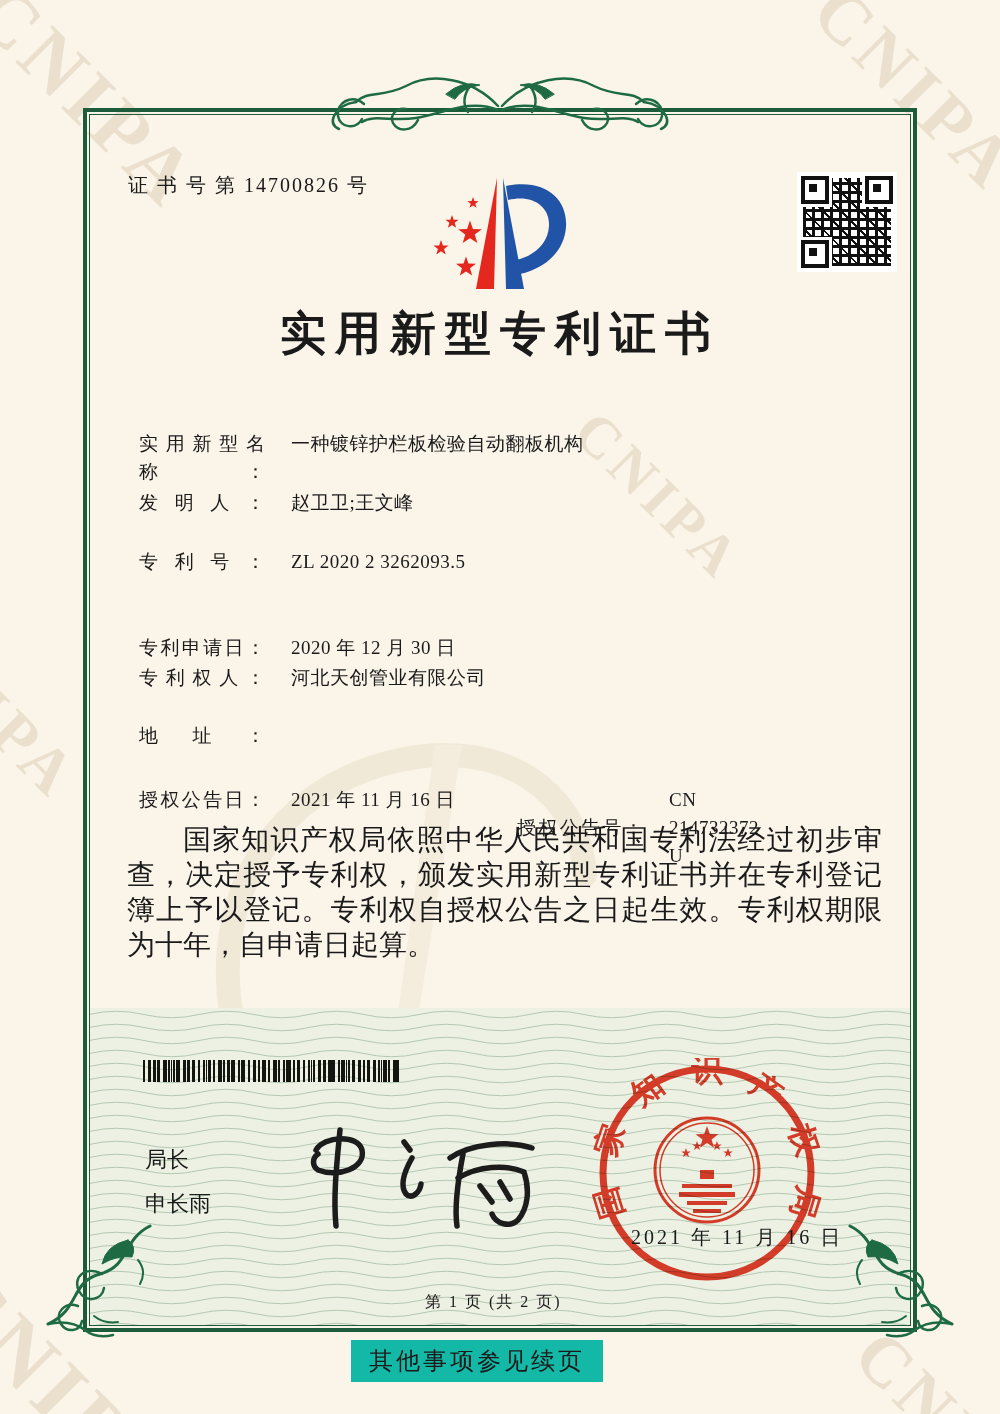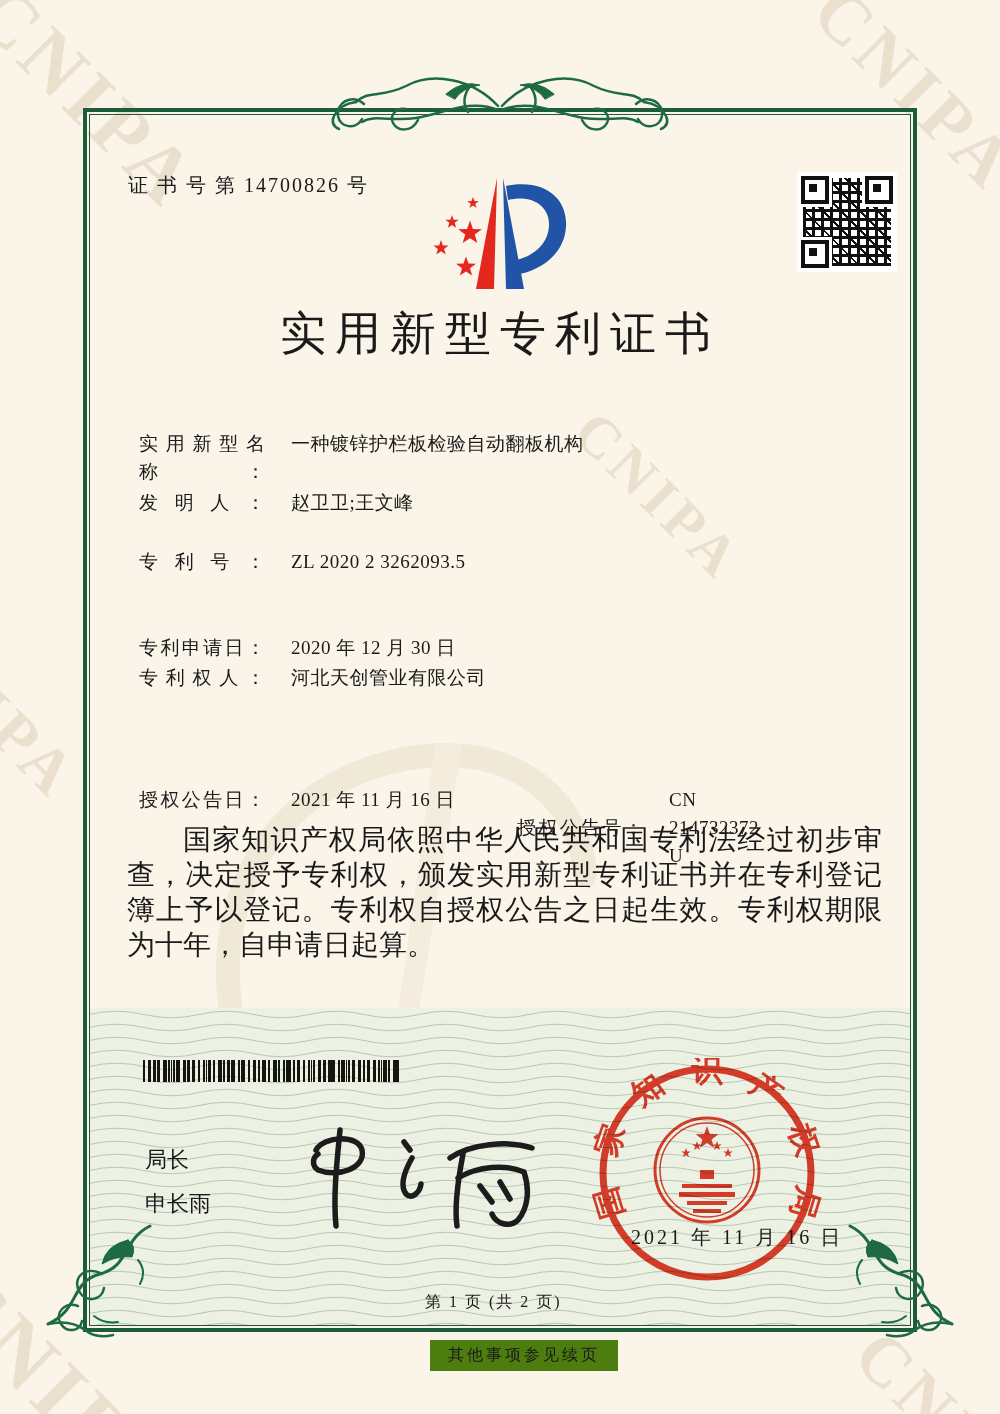--- a/index.html
+++ b/index.html
@@ -21,43 +21,43 @@
   .logo{position:absolute;left:420px;top:172px;z-index:6;}
   .qr{position:absolute;left:797px;top:172px;width:100px;height:100px;background:#fff;z-index:6;}
   .qr-body{position:absolute;inset:6px;
      background:repeating-linear-gradient(0deg,#111 0 3px,transparent 3px 9px),
                 repeating-linear-gradient(90deg,#111 0 3px,transparent 3px 9px),
                 repeating-linear-gradient(45deg,#111 0 2px,transparent 2px 13px);}
   .finder{position:absolute;width:20px;height:20px;border:4px solid #111;background:#fff;box-shadow:0 0 0 3px #fff;}
   .finder::after{content:"";position:absolute;left:4px;top:4px;width:8px;height:8px;background:#111;}
   .f-tl{left:4px;top:4px}.f-tr{right:4px;top:4px}.f-bl{left:4px;bottom:4px}
   .title{position:absolute;left:0;right:0;top:303px;text-align:center;font-size:46px;
-         font-weight:normal;letter-spacing:9px;z-index:6;}
+         font-weight:bold;letter-spacing:9px;z-index:6;}
   
   .field{position:absolute;left:139px;display:flex;font-size:19px;line-height:28px;z-index:6;}
   .flabel{display:inline-block;width:126px;flex:none;text-align:justify;text-align-last:justify;}
   .fvalue{margin-left:26px;white-space:pre-line;letter-spacing:.5px;}
   .g2{position:absolute;left:378px;top:0;display:flex;align-items:center;}
   
   .paras{position:absolute;left:127px;top:822px;width:755px;font-size:28px;line-height:35px;
          text-align:justify;z-index:6;}
   .paras p{margin:0 0 8px 0;text-indent:2em;}
   
   .barcode{position:absolute;left:143px;top:1060px;width:256px;height:22px;z-index:6;
      background:repeating-linear-gradient(90deg,#15150f 0 2px,transparent 2px 5px),
                 repeating-linear-gradient(90deg,#15150f 0 1px,transparent 1px 7px),
                 repeating-linear-gradient(90deg,#15150f 0 2px,transparent 2px 11px);}
   .officer{position:absolute;left:145px;top:1140px;font-size:22px;line-height:44px;z-index:6;
            font-family:Liberation Mono, monospace;}
   .sig{position:absolute;left:300px;top:1126px;z-index:7;}
   .seal{position:absolute;left:592px;top:1058px;z-index:7;mix-blend-mode:multiply;}
   .sealdate{position:absolute;left:631px;top:1224px;font-size:20px;letter-spacing:3px;z-index:8;}
   .pageinfo{position:absolute;left:425px;top:1292px;font-size:16px;letter-spacing:2px;z-index:6;}
-  .note{position:absolute;left:524px;top:1340px;transform:translateX(-50%);background:#4d7c0f;
-        padding:5px 18px;font-size:16px;letter-spacing:3px;z-index:6;}
+  .note{position:absolute;left:477px;top:1340px;transform:translateX(-50%);background:#14b8a6;
+        padding:5px 18px;font-size:24px;letter-spacing:3px;z-index:6;}
   svg{display:block}
 </style>
 </head>
 <body>
 
 <div class="page">
 
   <div class="wm" style="left:20px;top:-35px;font-size:80px;">CNIPA</div>
   <div class="wm" style="left:855px;top:-30px;font-size:72px;">CNIPA</div>
   <div class="wm" style="left:608px;top:398px;font-size:58px;">CNIPA</div>
@@ -148,20 +148,21 @@
   </div>
   <div class="field" style="top:634px">
     <span class="flabel">专利申请日：</span>
     <span class="fvalue">2020 年 12 月 30 日</span>
   </div>
   <div class="field" style="top:664px">
     <span class="flabel">专利权人：</span>
     <span class="fvalue">河北天创管业有限公司</span>
   </div>
   <div class="field" style="top:722px">
+    <span class="flabel">地址：</span>
   </div>
   <div class="field" style="top:786px">
     <span class="flabel">授权公告日：</span>
     <span class="fvalue">2021 年 11 月 16 日</span>
     <span class="g2">
       <span class="flabel">授权公告号：</span>
       <span class="fvalue">CN 214732372 U</span>
     </span>
   </div>
 

